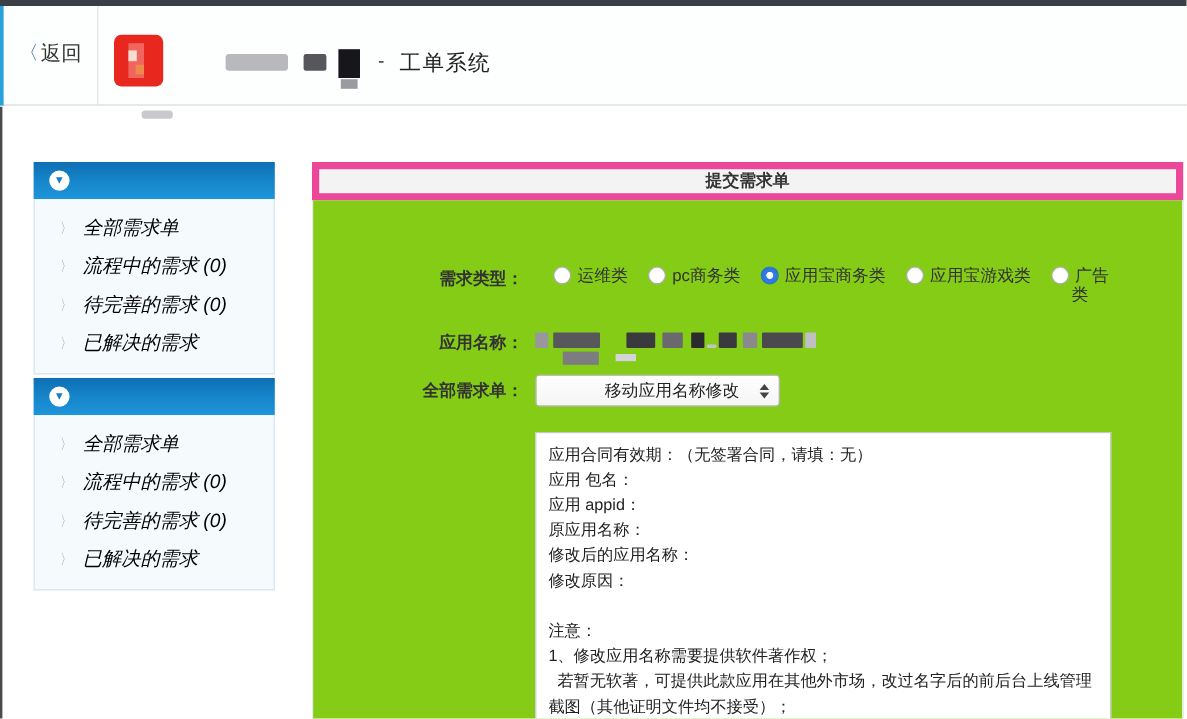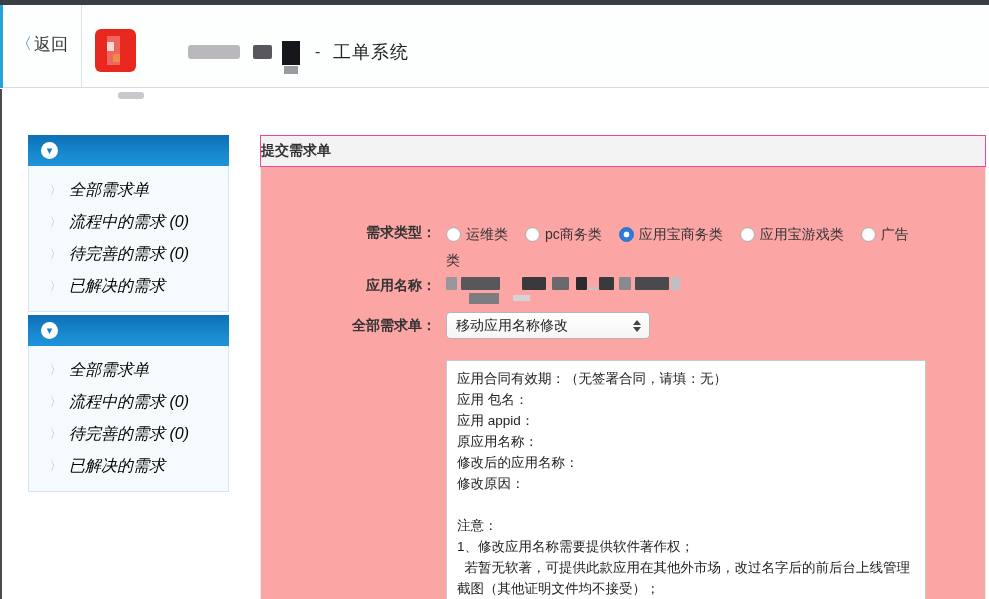--- a/index.html
+++ b/index.html
@@ -36,27 +36,27 @@
     display:flex;align-items:center;padding:0 10px 0 13px;cursor:pointer;}
   .sb-title{color:#fff;font-size:14px;font-weight:bold;flex:1;text-shadow:0 1px 1px rgba(0,0,0,.25);}
   .sb-caret{width:17px;height:17px;border-radius:50%;background:#fff;color:#1580c4;font-size:11px;
     display:flex;align-items:center;justify-content:center;line-height:1;}
   .sb-body{background:#f5fafd;border:1px solid #d5e5ef;border-top:none;padding:8px 0 9px 0;}
   .sb-item{height:32px;display:flex;align-items:center;padding-left:20px;cursor:pointer;}
   .sb-chev{color:#8fa6b5;font-size:12px;margin-right:8px;transform:scaleX(.8);}
   .sb-label{font-size:16px;color:#000000;font-style:italic;}
   
   .panel{position:absolute;left:260px;top:135px;width:726px;height:464px;}
-  .panel-head{height:32px;background:#f3f3f3;border:1px solid #ec4899;display:flex;align-items:center;}
+  .panel-head{height:32px;background:#f3f3f3;border:6px solid #ec4899;display:flex;align-items:center;justify-content:center;}
   .panel-title{font-size:14px;font-weight:bold;color:#333;}
-  .panel-body{position:absolute;left:0;top:32px;width:726px;height:432px;background:#fca5a5;
+  .panel-body{position:absolute;left:0;top:32px;width:726px;height:432px;background:#84cc16;
     border-left:1px solid #eaeaea;border-right:1px solid #eaeaea;}
   .form-label{position:absolute;left:0;width:175px;text-align:right;font-size:14px;font-weight:bold;color:#333;}
   
-  .radio-group{position:absolute;left:185px;top:54px;width:478px;line-height:26px;font-size:14px;color:#333;}
+  .radio-group{position:absolute;left:185px;top:54px;width:478px;line-height:16px;font-size:14px;color:#333;text-align:right;}
   .radio-item{display:inline;margin-right:17px;cursor:pointer;}
   .radio-circle{display:inline-block;width:15px;height:15px;border-radius:50%;background:#fff;
     border:1px solid #ababab;vertical-align:-3px;margin-right:5px;box-shadow:inset 0 1px 2px rgba(0,0,0,.08);}
   .radio-circle.sel{background:radial-gradient(circle at 50% 50%, #ffffff 0 2.6px, #2d7ce0 3.2px);border:1px solid #2a6fd0;}
   
   .redact-row{position:absolute;left:185px;top:110px;height:28px;}
   .redact-row span{display:inline-block;height:13px;vertical-align:top;border-radius:1px;}
   .r-a{width:11px;background:#98989c;margin-right:4px;}
   .r-b{width:39px;background:#58585c;margin-right:22px;}
   .r-c{width:24px;background:#3a3a3e;margin-right:6px;}
@@ -65,21 +65,21 @@
   .r-f{width:8px;height:3px !important;background:#c4c4c8;margin:10px 2px 0 0;}
   .r-g{width:15px;background:#3a3a3e;margin-right:5px;}
   .r-h{width:12px;background:#8a8a8e;margin-right:4px;}
   .r-i{width:34px;background:#4a4a4e;margin-right:2px;}
   .r-j{width:9px;background:#c0c0c4;}
   .redact-sub1{position:absolute;left:208px;top:126px;width:30px;height:11px;background:#7d7d81;}
   .redact-sub2{position:absolute;left:252px;top:128px;width:17px;height:6px;background:#d4d4d8;}
   
   .select-box{position:absolute;left:185px;top:145px;width:204px;height:27px;border:1px solid #b5b5b5;border-radius:4px;
     background:linear-gradient(#ffffff,#f5f5f5);display:flex;align-items:center;padding:0 8px 0 9px;cursor:pointer;}
-  .select-value{flex:1;font-size:14px;color:#222;}
+  .select-value{flex:1;font-size:14px;color:#222;margin-left:48px;}
   .select-arrows{display:flex;flex-direction:column;gap:2px;align-items:center;}
   .arr-up{width:0;height:0;border-left:4px solid transparent;border-right:4px solid transparent;border-bottom:5px solid #444;}
   .arr-dn{width:0;height:0;border-left:4px solid transparent;border-right:4px solid transparent;border-top:5px solid #444;}
   
   .desc-area{position:absolute;left:185px;top:193px;width:480px;height:257px;border:1px solid #c9c9c9;
     padding:7px 10px;font-family:"Liberation Sans","DejaVu Sans",sans-serif;font-size:13.5px;line-height:21px;color:#222;
     resize:none;outline:none;background:#fff;overflow:hidden;white-space:pre-wrap;}
 </style>
 </head>
 <body>

